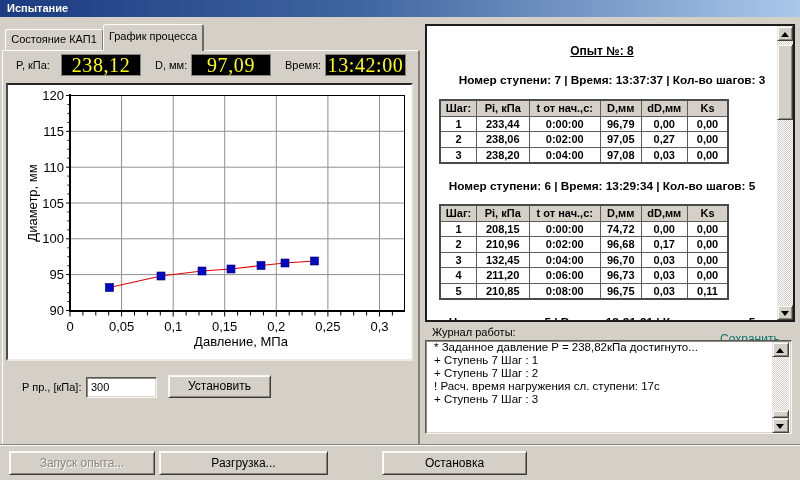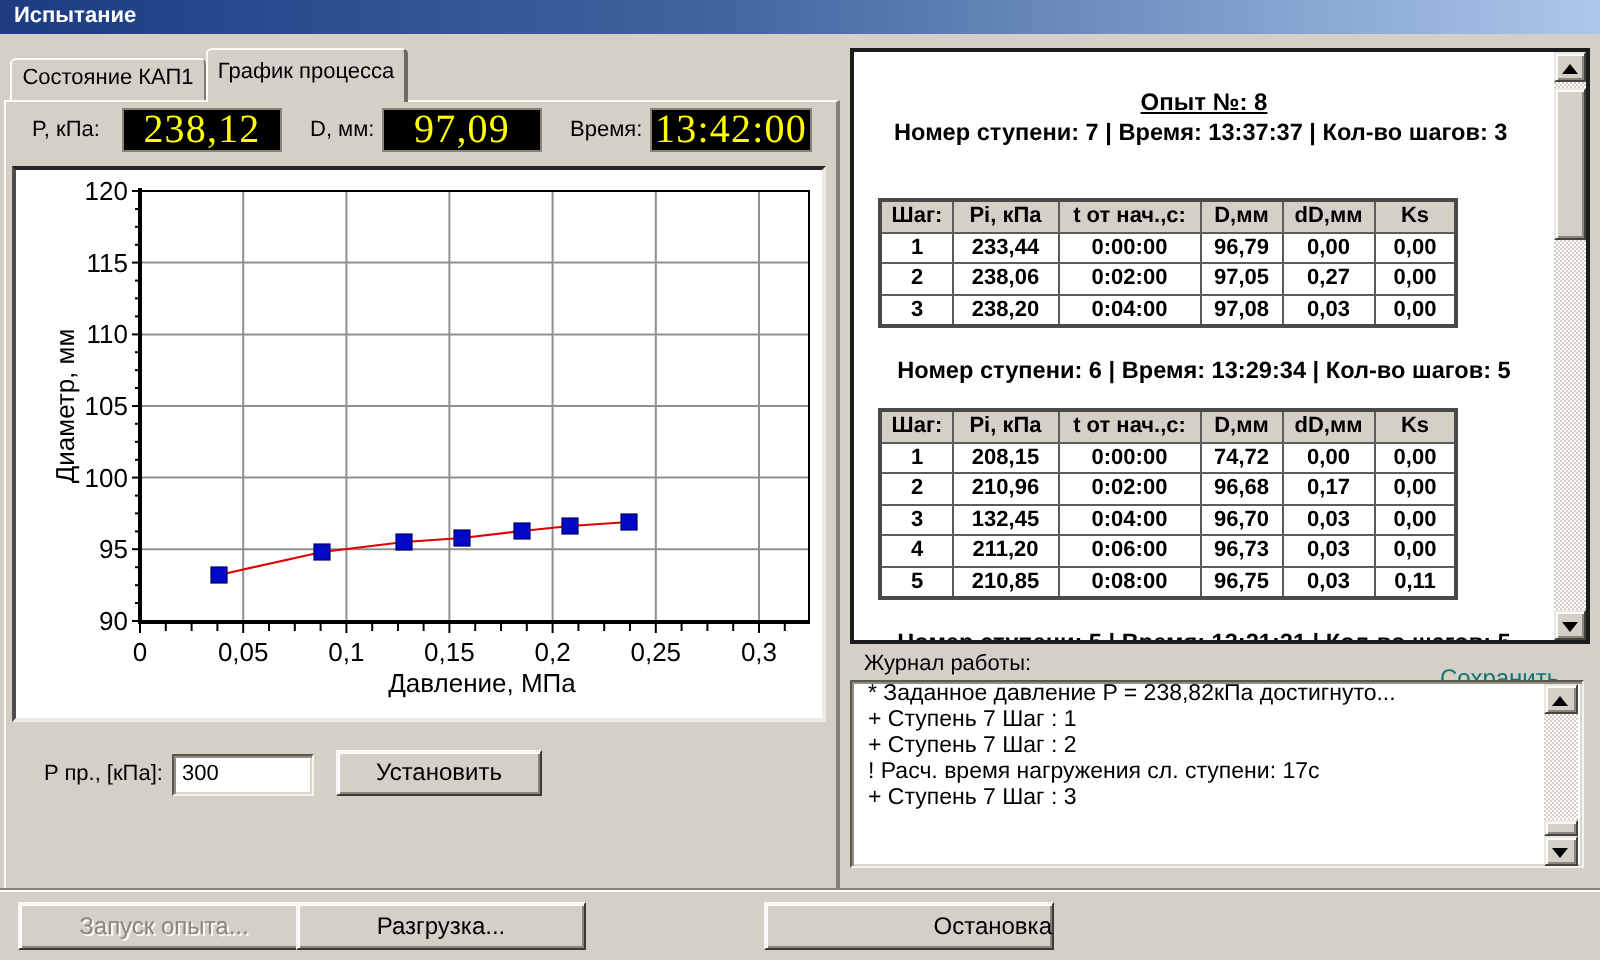--- a/index.html
+++ b/index.html
@@ -160,21 +160,21 @@
 <text x="29" y="118" text-anchor="middle" transform="rotate(-90 29 118)">Диаметр, мм</text>
 </g>
 </svg>
 
 <div class="abs lbl" style="left:22px; top:381px;">P пр., [кПа]:</div>
 <div class="abs sunken" style="left:86px; top:377px; width:71px; height:21px; font-size:11px; line-height:19px; padding-left:4px;">300</div>
 <div class="abs btn" style="left:168px; top:375px; width:103px; height:23px; line-height:21px;">Установить</div>
 
 <div class="abs wpanel">
   <div class="abs" style="left:0; top:18px; width:350px; text-align:center; font-size:12px; font-weight:bold; text-decoration:underline;">Опыт №: 8</div>
-  <div class="abs" style="left:0; top:31px; width:350px; text-align:left;padding-left:20px;"><span class="bold11">Номер ступени: 7 | Время: 13:37:37 | Кол-во шагов: 3</span></div>
+  <div class="abs" style="left:0; top:44px; width:350px; text-align:center;padding-left:20px;"><span class="bold11">Номер ступени: 7 | Время: 13:37:37 | Кол-во шагов: 3</span></div>
   <table class="dt abs" style="left:12px; top:73px;">
     <colgroup>
         <col style="width:36.5px">
         <col style="width:52.5px">
         <col style="width:71.5px">
         <col style="width:40.5px">
         <col style="width:46.5px">
         <col style="width:40.5px">
       </colgroup>
     <tbody>
@@ -299,14 +299,14 @@
   <div class="arrow" style="left:3px; top:5px; border-width:0 4px 5px 4px; border-color:transparent transparent #000 transparent;"></div>
 </div>
 <div class="abs sbbtn" style="left:772px; top:410px; width:17px; height:8px;"></div>
 <div class="abs sbbtn" style="left:772px; top:418px; width:17px; height:15px;">
   <div class="arrow" style="left:3px; top:5px; border-width:5px 4px 0 4px; border-color:#000 transparent transparent transparent;"></div>
 </div>
 
 <div class="abs" style="left:0; top:444px; width:800px; height:1px; background:#868379;"></div>
 <div class="abs" style="left:0; top:445px; width:800px; height:1px; background:#fdfcf9;"></div>
 <div class="abs btn" style="left:9px; top:451px; width:146px; height:24px; line-height:22px; color:#8a877e; text-shadow:1px 1px 0 #fdfcf9;">Запуск опыта...</div>
-<div class="abs btn" style="left:148px; top:451px; width:145px; height:24px; line-height:22px;">Разгрузка...</div>
-<div class="abs btn" style="left:382px; top:451px; width:145px; height:24px; line-height:22px;text-align:right;">Остановка</div>
+<div class="abs btn" style="left:159px; top:451px; width:169px; height:24px; line-height:22px;">Разгрузка...</div>
+<div class="abs btn" style="left:382px; top:451px; width:145px; height:24px; line-height:22px;">Остановка</div>
 
 </body></html>

